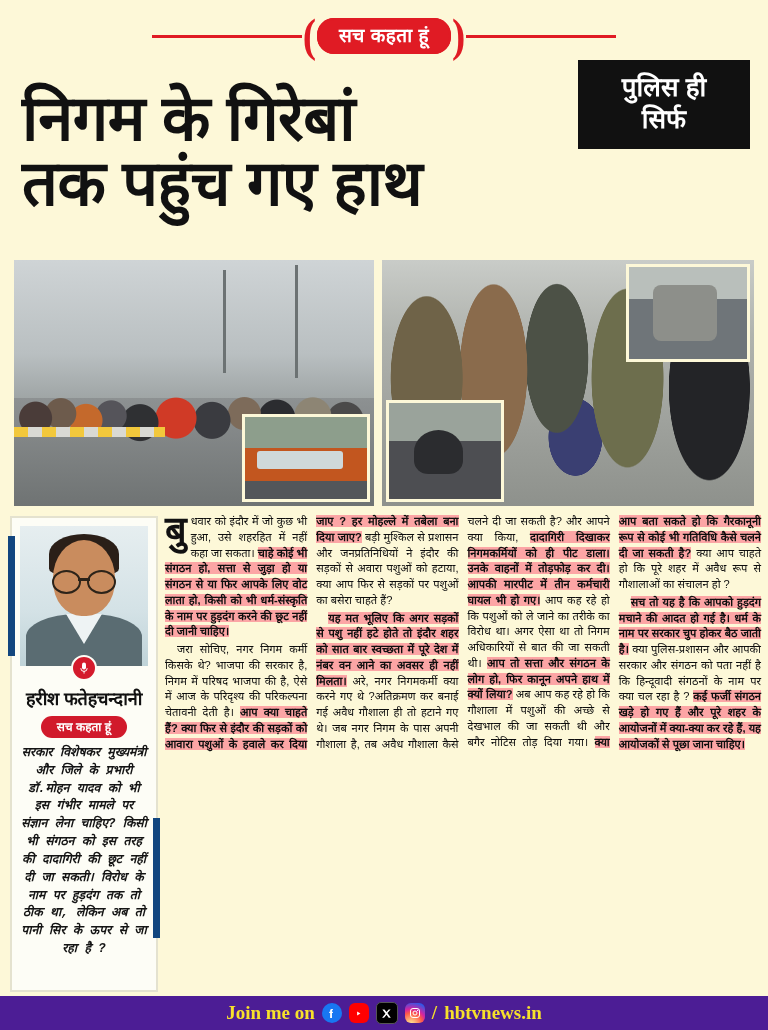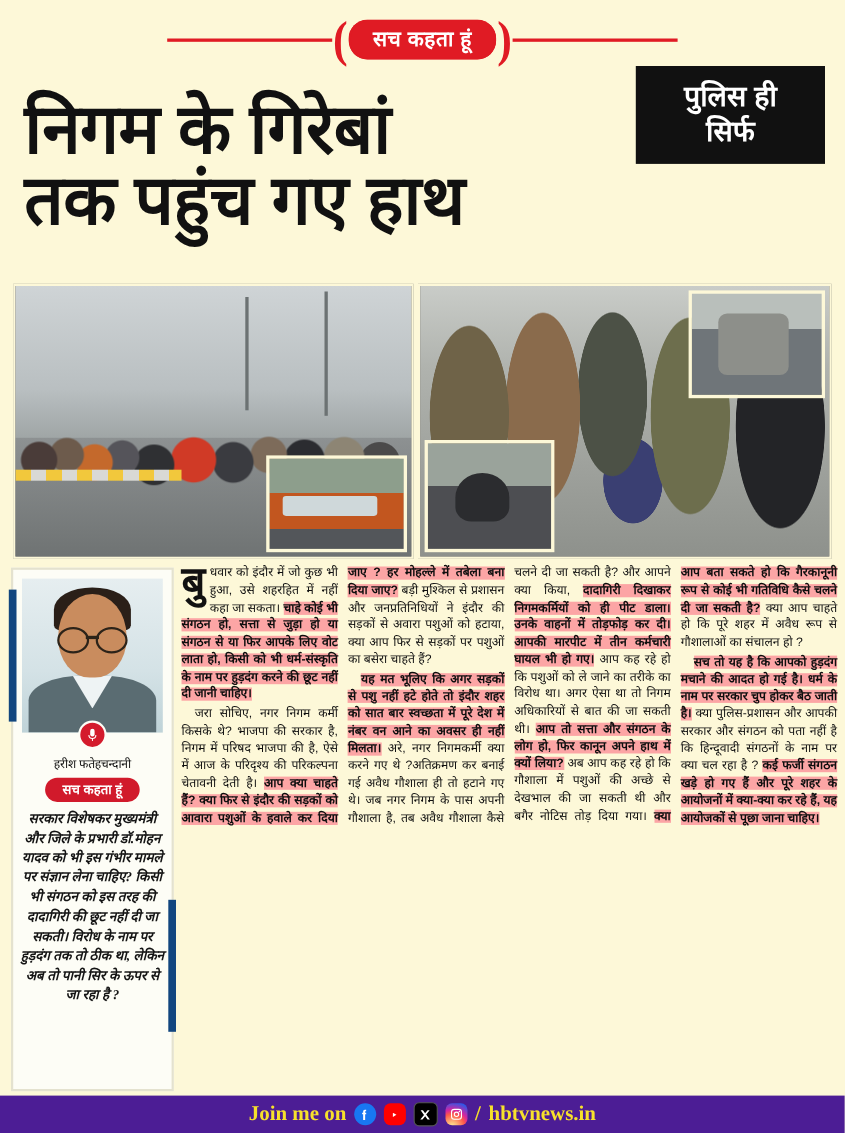--- a/index.html
+++ b/index.html
@@ -169,31 +169,31 @@
   .p-collar{position:absolute;left:50%;bottom:22px;transform:translateX(-50%);
     width:36px;height:30px;background:#eef3f4;clip-path:polygon(50% 100%,0 0,100% 0);}
   .mic-dot{
     width:22px;height:22px;border-radius:50%;background:#d41b2c;
     margin:-11px auto 0;position:relative;z-index:3;
     border:2px solid #fdfdf6;
     display:flex;align-items:center;justify-content:center;
     color:#fff;font-size:11px;font-weight:700;
   }
   .author-name{
-    font-size:11px;font-weight:400;color:#111;margin-top:5px;letter-spacing:-.2px;
+    font-size:18px;font-weight:700;color:#111;margin-top:5px;letter-spacing:-.2px;
     white-space:nowrap;
   }
   .author-pill{
     display:inline-block;background:#d11a2b;color:#fff;
     border-radius:11px;padding:2px 16px 3px;
     font-size:12px;font-weight:700;margin-top:6px;
   }
   .author-quote{
     margin-top:7px;
-    font-family:Liberation Serif, serif;
+    font-family:Liberation Mono, monospace;
     font-style:italic;font-weight:700;
     font-size:12.3px;line-height:1.45;color:#141414;
   }
 
   
   .cols{
     position:absolute;left:165px;top:2px;width:596px;height:478px;
     column-count:4;column-gap:9px;
     font-size:11.1px;line-height:1.42;
     color:#0e0e0e;

